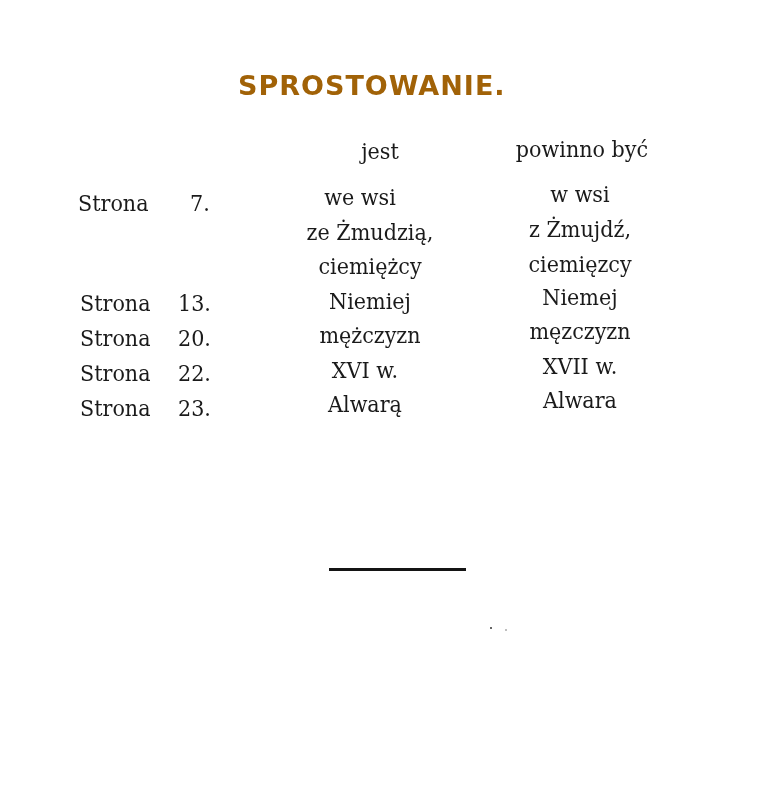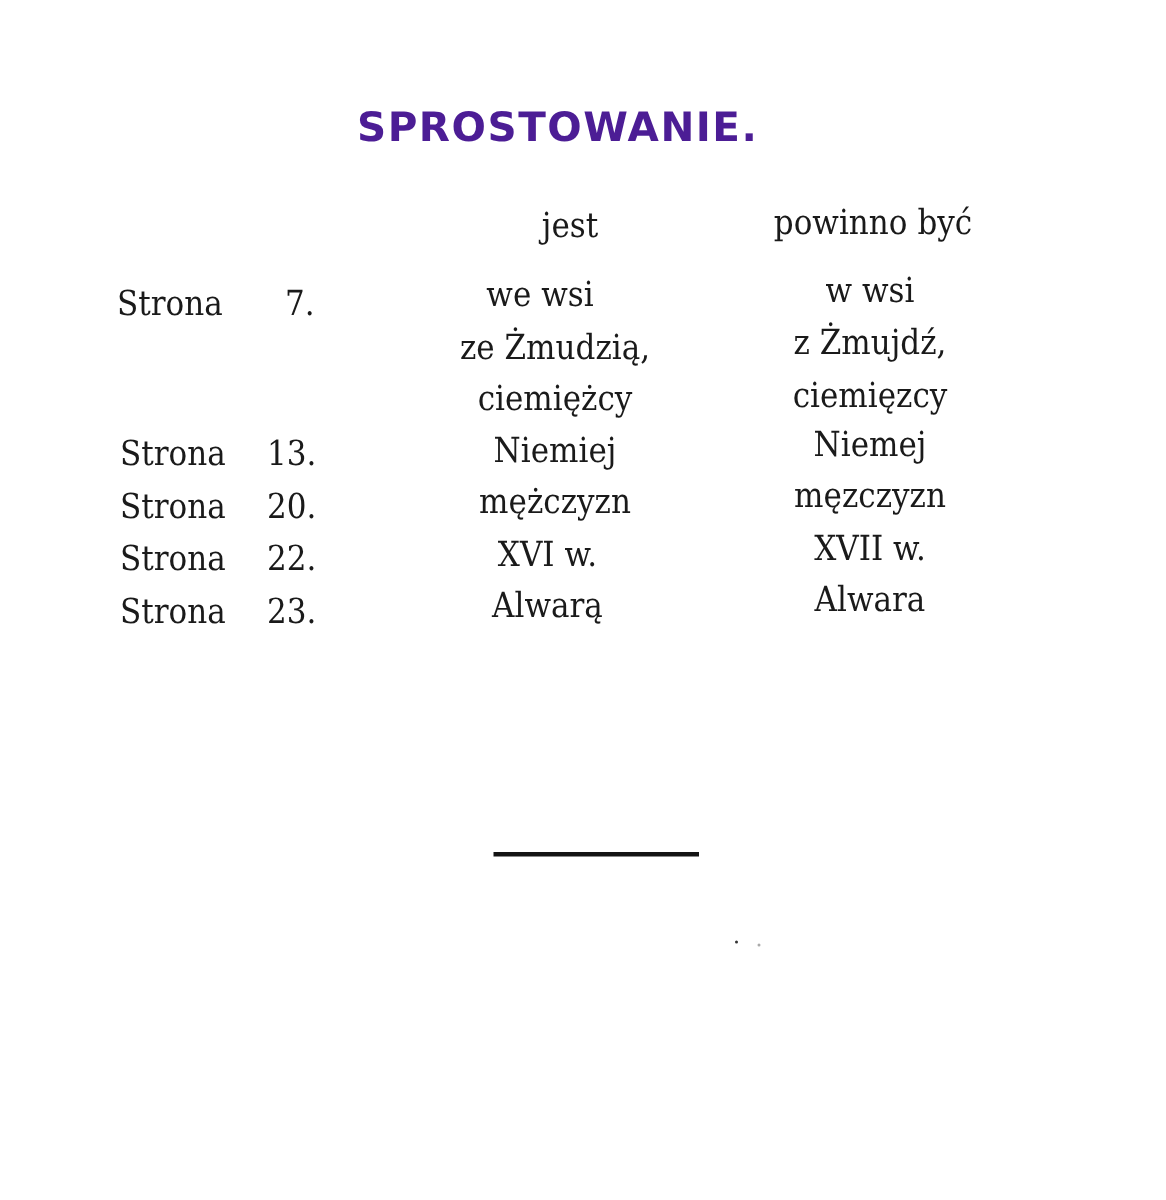--- a/index.html
+++ b/index.html
@@ -16,21 +16,21 @@
       font-family: "DejaVu Serif", "Liberation Serif", serif;
     }
     .title {
       position: absolute;
       left: 238px;
       top: 72px;
       font-family: "DejaVu Sans", "Liberation Sans", sans-serif;
       font-weight: bold;
       font-size: 27px;
       letter-spacing: 1px;
-      color: #4c1d95;
+      color: #a16207;
       line-height: 1;
     }
     .col-head {
       position: absolute;
       font-size: 23px;
       line-height: 1;
       text-align: center;
       transform: scaleX(0.9);
     }
     .cell {

